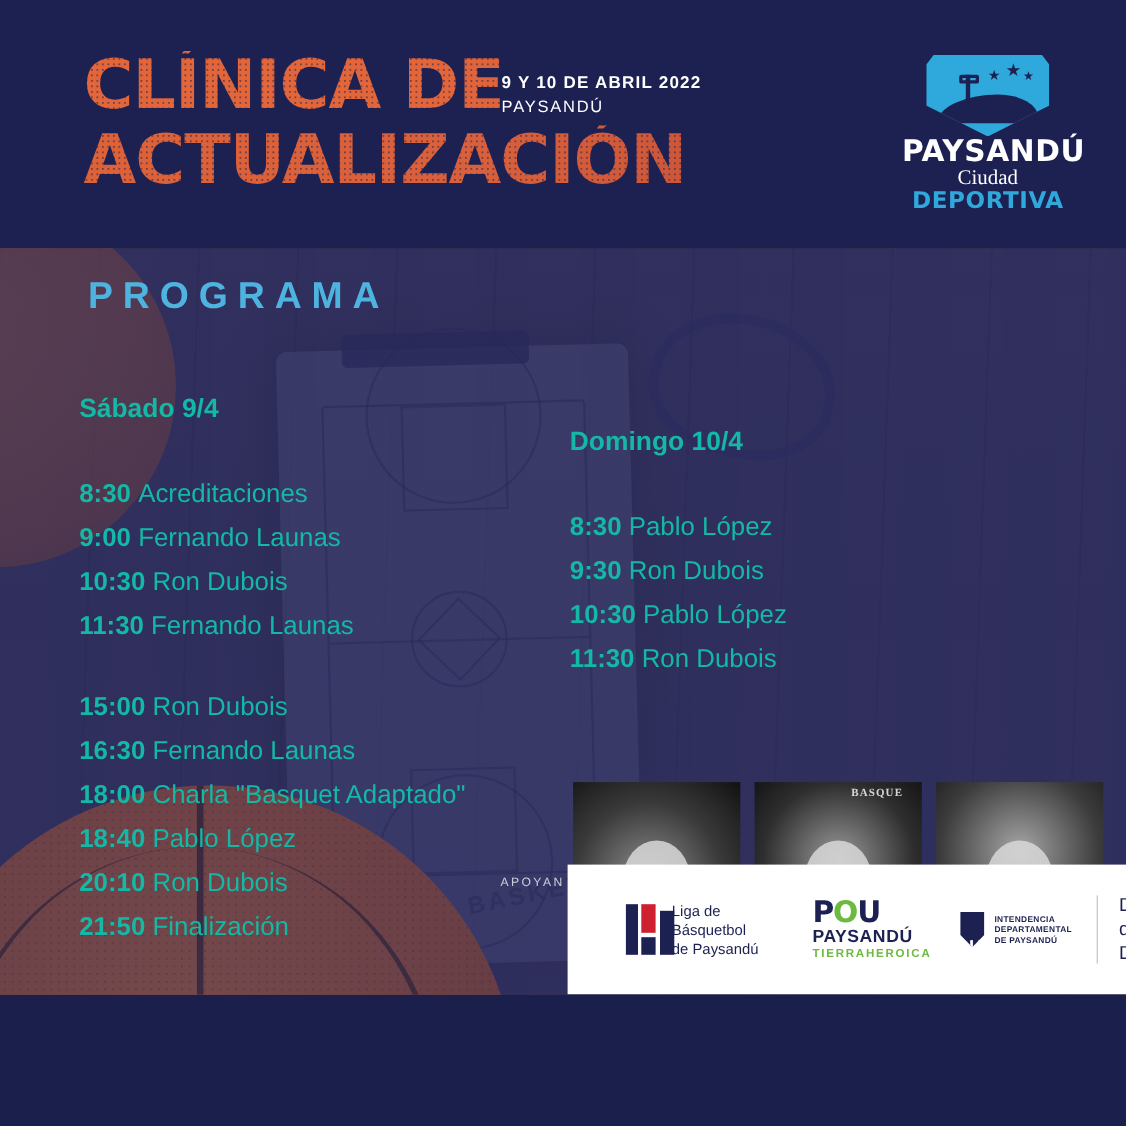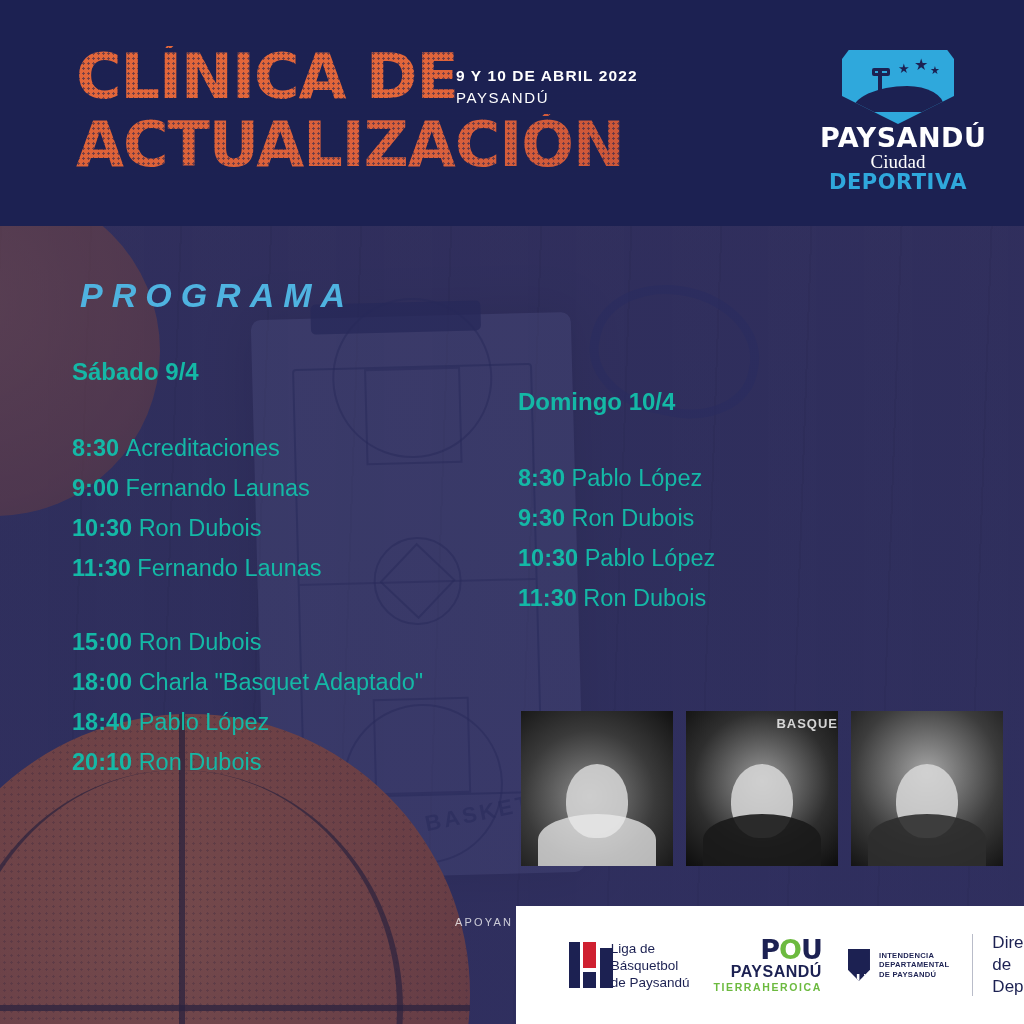--- a/index.html
+++ b/index.html
@@ -4,21 +4,21 @@
 <style>
   * { box-sizing: border-box; margin: 0; padding: 0; }
   html, body {
     width: 1024px; height: 1024px;
     font-family: "Liberation Sans", sans-serif;
     background: #1b1f4b;
     overflow: hidden;
   }
   .poster {
     position: relative;
-    width: 1024px; height: 1024px;
+    width: 1024px; height: 904px;
     overflow: hidden;
   }
 
   
   .header {
     position: absolute; left: 0; top: 0; width: 1024px; height: 226px;
     background: #1c2152;
     overflow: hidden;
   }
   .header-title {
@@ -209,22 +209,22 @@
   }
   
   .body-overlay {
     position: absolute; left: 0; top: 0; width: 100%; height: 100%;
     background: linear-gradient(180deg, rgba(46,46,96,0.55), rgba(46,46,96,0.62));
   }
 
   
   .content { position: absolute; left:0; top: 226px; width: 1024px; height: 798px; }
   .programa {
-    position: absolute; left: 80px; top: 50px;
-    color: #4fb3e0; font-size: 34px; letter-spacing: 9px; font-weight: bold; font-style: italic;
+    position: absolute; left: 80px; top: 24px;
+    color: #4fb3e0; font-size: 34px; letter-spacing: 9px; font-weight: bold;
   }
   .col {
     position: absolute; color: #14b8a6;
   }
   .col.sat { left: 72px; top: 132px; width: 420px; }
   .col.sun { left: 518px; top: 132px; width: 400px; margin-top: 30px; }
   .col-title {
     font-size: 24px; font-weight: bold; margin-bottom: 42px;
   }
   .row { font-size: 23.5px; line-height: 40px; white-space: nowrap; }
@@ -248,22 +248,22 @@
     border-radius: 50% 50% 45% 45%;
     background: rgba(220,215,210,.85);
   }
   .photo .body-s {
     position: absolute; left: 50%; bottom: 0; width: 118px; height: 52px; margin-left: -59px;
     border-radius: 50% 50% 0 0; background: rgba(235,235,235,.75);
   }
   .photo.p2 .body-s { background: rgba(25,25,25,.9); }
   .photo.p3 .body-s { background: rgba(45,45,50,.9); }
   .photo .tag {
-    position: absolute; right: 0; top: 5px; color: rgba(255,255,255,.8);
-    font-size: 13px; letter-spacing: 1px; font-weight: bold;
+    position: absolute; right: 17px; top: 5px; color: rgba(255,255,255,.8);
+    font-size: 10px; letter-spacing: 1px; font-weight: bold; font-family: Liberation Serif, serif;
   }
 
   
   .footer {
     position: absolute; left: 0; bottom: 0; width: 1024px; height: 118px;
   }
   .footer-white {
     position: absolute; right: 0; bottom: 0; width: 508px; height: 118px; background: #ffffff;
     display: flex; align-items: center;
   }
@@ -274,21 +274,21 @@
   .f-item { display: flex; align-items: center; }
   .f-1 { margin-left: 53px; }
   .liga-mark {
     width: 44px; height: 46px; position: relative; margin-right: 11px;
   }
   .liga-mark .b1 { position:absolute; left:0; top:0; width: 11px; height: 46px; background: #1c2152; }
   .liga-mark .b2 { position:absolute; left: 14px; top:0; width: 13px; height: 26px; background: #cf2030; }
   .liga-mark .b3 { position:absolute; left: 14px; top: 30px; width: 13px; height: 16px; background: #1c2152; }
   .liga-mark .b4 { position:absolute; left: 31px; top: 6px; width: 13px; height: 40px; background: #1c2152; }
   .liga-txt { color: #1c2152; font-size: 13.5px; line-height: 17px; }
-  .f-2 { margin-left: 22px; text-align: right; }
+  .f-2 { margin-left: 47px; text-align: left; }
   .pou {
     color: #1c2152; font-weight: bold; font-size: 27px; letter-spacing: -1px;
     font-family: "DejaVu Sans", sans-serif; line-height: 26px;
   }
   .pou .o { color: #6cba3f; }
   .pou-sub1 { color: #1c2152; font-weight: bold; font-size: 16px; letter-spacing: .5px; }
   .pou-sub2 { color: #6cba3f; font-weight: bold; font-size: 10.5px; letter-spacing: 1.6px; }
   .f-3 { margin-left: 26px; display:flex; align-items:center; }
   .shield-mini {
     width: 27px; height: 32px; background: #1c2152; margin-right: 9px;
@@ -387,30 +387,38 @@
         <span class="n">Fernando Launas</span>
       </div>
 
       <div class="gap"></div>
 
       <div class="row">
         <span class="t">15:00 </span>
         <span class="n">Ron Dubois</span>
       </div>
       <div class="row">
+        <span class="t">16:30 </span>
+        <span class="n">Fernando Launas</span>
+      </div>
+      <div class="row">
         <span class="t">18:00 </span>
         <span class="n">Charla "Basquet Adaptado"</span>
       </div>
       <div class="row">
         <span class="t">18:40 </span>
         <span class="n">Pablo López</span>
       </div>
       <div class="row">
         <span class="t">20:10 </span>
         <span class="n">Ron Dubois</span>
+      </div>
+      <div class="row">
+        <span class="t">21:50 </span>
+        <span class="n">Finalización</span>
       </div>
     </div>
 
     <div class="col sun">
       <div class="col-title">Domingo 10/4</div>
       <div class="row">
         <span class="t">8:30 </span>
         <span class="n">Pablo López</span>
       </div>
       <div class="row">

